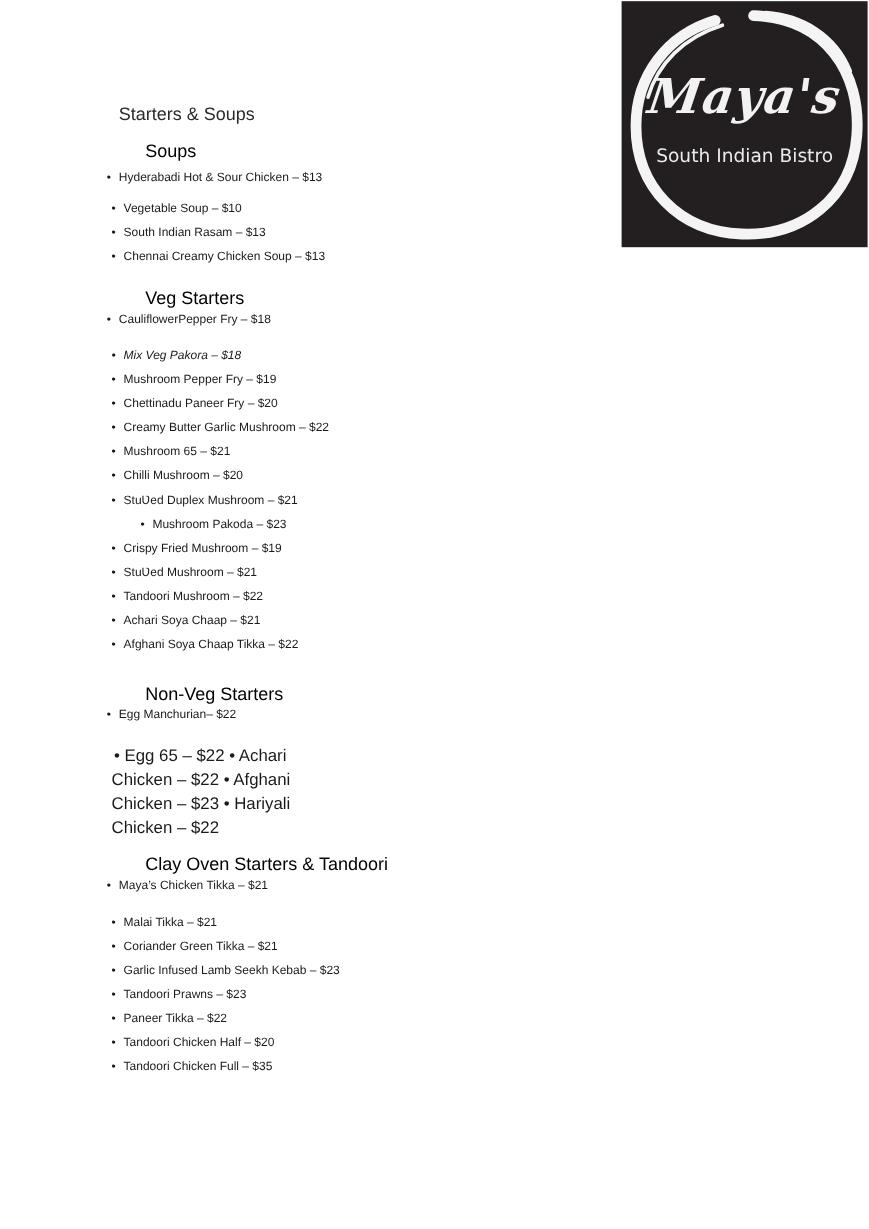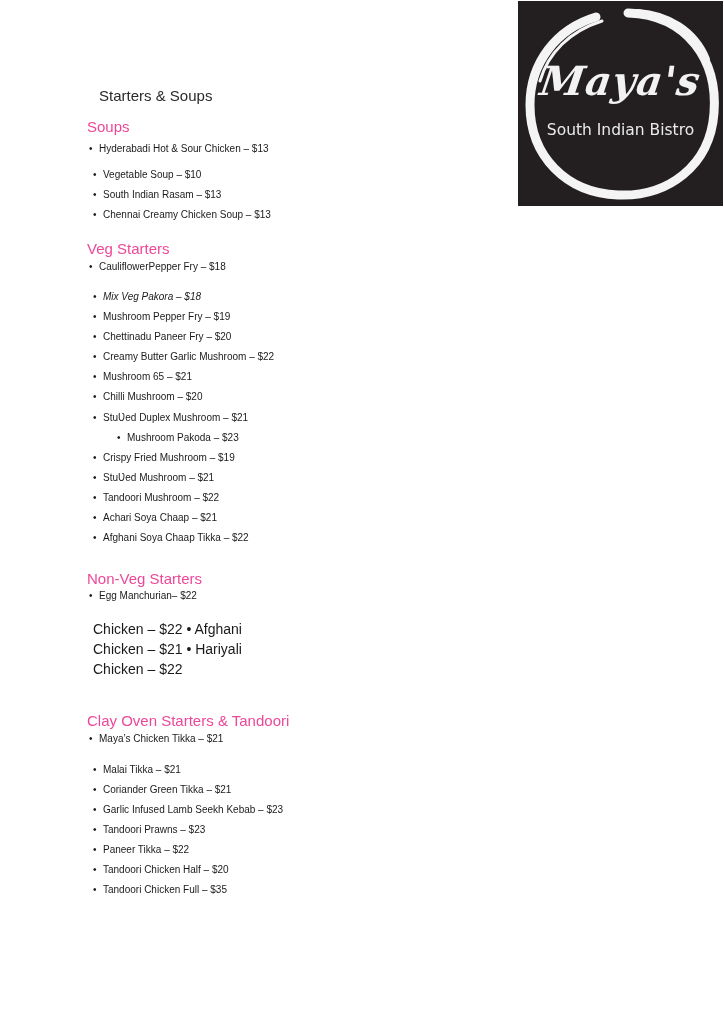--- a/index.html
+++ b/index.html
@@ -16,21 +16,21 @@
     position:absolute; left:0; width:100%; top:56px; text-align:center;
     font-family:"DejaVu Serif", serif; font-style:italic; font-weight:bold;
     color:#f2f2f2; font-size:40px; letter-spacing:1px; transform:skewX(-8deg);
   }
   .logo-sub {
     position:absolute; left:0; width:100%; top:120px; text-align:center;
     font-family:"DejaVu Sans", sans-serif; color:#eaeaea; font-size:15.5px;
   }
   .abs { position:absolute; left:87px; white-space:nowrap; }
   .h1 { font-size:15px; color:#2a2a2a; }
-  .h2 { font-size:15px; color:#ec4899; }
+  .h2 { font-size:15px; color:#000000;margin-left:34px; }
   .item { font-size:10px; color:#1a1a1a; }
   .item .b { display:inline-block; width:10px; }
   .wrapblock { position:absolute; left:93px; font-size:14px; line-height:20px; color:#1a1a1a; width:170px; }
 </style>
 </head>
 <body>
 
 <div class="logo">
   <svg width="205" height="205" viewBox="0 0 205 205">
     <path d="M 110 12 C 170 14, 200 60, 196 112 C 192 165, 150 196, 100 194 C 48 192, 12 155, 12 104 C 12 62, 38 28, 78 16" fill="none" stroke="#f4f4f4" stroke-width="9" stroke-linecap="round"></path>
@@ -61,22 +61,23 @@
 <div class="abs item" style="top:432px;left:93px;margin-left:24px;"><span class="b">•</span><span>Mushroom Pakoda – $23</span></div>
 <div class="abs item" style="top:452px;left:93px;"><span class="b">•</span><span>Crispy Fried Mushroom – $19</span></div>
 <div class="abs item" style="top:472px;left:93px;"><span class="b">•</span><span>StuƲed Mushroom – $21</span></div>
 <div class="abs item" style="top:492px;left:93px;"><span class="b">•</span><span>Tandoori Mushroom – $22</span></div>
 <div class="abs item" style="top:512px;left:93px;"><span class="b">•</span><span>Achari Soya Chaap – $21</span></div>
 <div class="abs item" style="top:532px;left:93px;"><span class="b">•</span><span>Afghani Soya Chaap Tikka – $22</span></div>
 
 <div class="abs h2" style="top:570px;">Non-Veg Starters</div>
 <div class="abs item" style="top:590px;left:89px;"><span class="b">•</span><span>Egg Manchurian– $22</span></div>
 <div class="wrapblock" style="top:619px;">
+  <div style="padding-left:2px;">• Egg 65 – $22 • Achari</div>
   <div>Chicken – $22 • Afghani</div>
-  <div>Chicken – $21 • Hariyali</div>
+  <div>Chicken – $23 • Hariyali</div>
   <div>Chicken – $22</div>
 </div>
 
 <div class="abs h2" style="top:712px;">Clay Oven Starters &amp; Tandoori</div>
 <div class="abs item" style="top:733px;left:89px;"><span class="b">•</span><span>Maya’s Chicken Tikka – $21</span></div>
 <div class="abs item" style="top:764px;left:93px;"><span class="b">•</span><span>Malai Tikka – $21</span></div>
 <div class="abs item" style="top:784px;left:93px;"><span class="b">•</span><span>Coriander Green Tikka – $21</span></div>
 <div class="abs item" style="top:804px;left:93px;"><span class="b">•</span><span>Garlic Infused Lamb Seekh Kebab – $23</span></div>
 <div class="abs item" style="top:824px;left:93px;"><span class="b">•</span><span>Tandoori Prawns – $23</span></div>
 <div class="abs item" style="top:844px;left:93px;"><span class="b">•</span><span>Paneer Tikka – $22</span></div>

